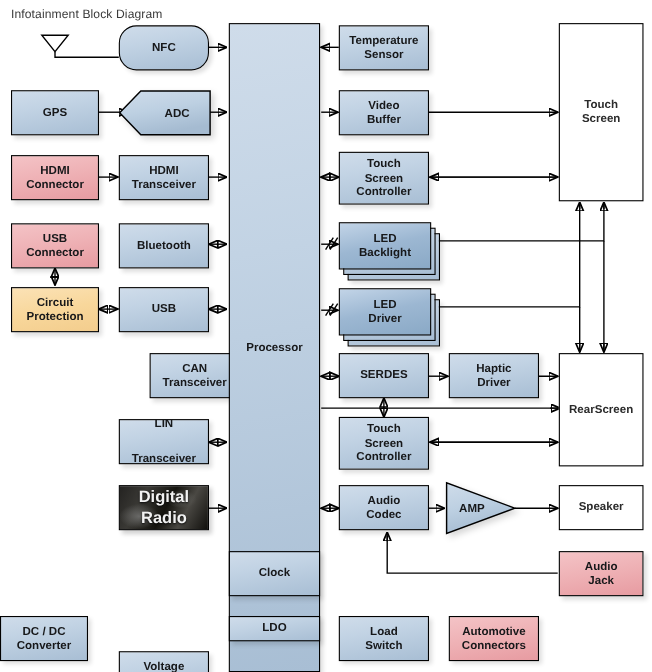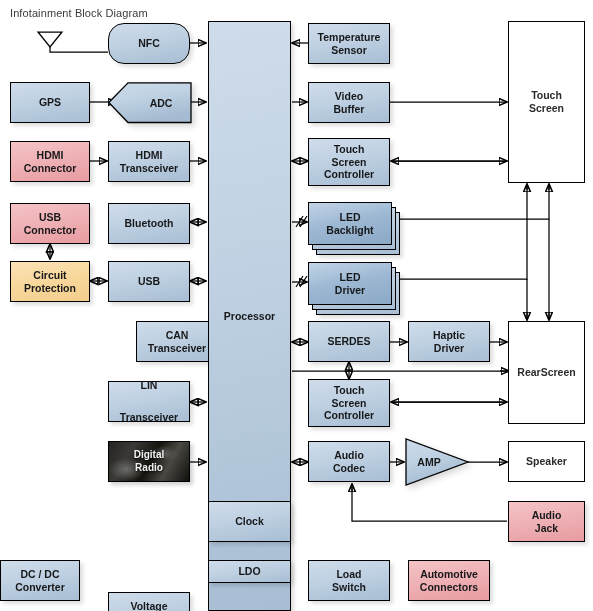--- a/index.html
+++ b/index.html
@@ -33,21 +33,21 @@
       display:flex;align-items:center;justify-content:center;text-align:center;
       font-size:10.5px;font-weight:bold;color:#17181a;line-height:1.22;}
 
   
   .radio{position:absolute;border:1.3px solid #000;box-sizing:border-box;
       background:
         radial-gradient(ellipse 26px 16px at 22% 70%, #6a6a68 0%, rgba(0,0,0,0) 70%),
         radial-gradient(ellipse 20px 12px at 70% 30%, #5c5b57 0%, rgba(0,0,0,0) 70%),
         linear-gradient(118deg,#242321 0%,#3a3935 26%,#15140f 52%,#4a4843 72%,#100f0c 100%);
       display:flex;align-items:center;justify-content:center;text-align:center;
-      font-size:10px;font-weight:bold;color:#f2f2f2;line-height:1.22;
+      font-size:15px;font-weight:bold;color:#f2f2f2;line-height:1.22;
       text-shadow:0 1px 2px rgba(0,0,0,.9);
       box-shadow:3px 3px 4px rgba(0,0,0,.18);}
 
   svg.wires{position:absolute;left:0;top:0;width:593px;height:611px;overflow:visible;}
   svg.wires line,svg.wires path,svg.wires polyline{stroke:#000;stroke-width:1.25;fill:none;}
   .shapefill-blue{fill:url(#gblue);stroke:#000;stroke-width:1.3;}
   .shapetxt{font-family:"Liberation Sans",sans-serif;font-size:10.5px;font-weight:bold;fill:#17181a;}
   .ant{stroke:#000;stroke-width:1.3;fill:none;}
 </style>
 </head>

